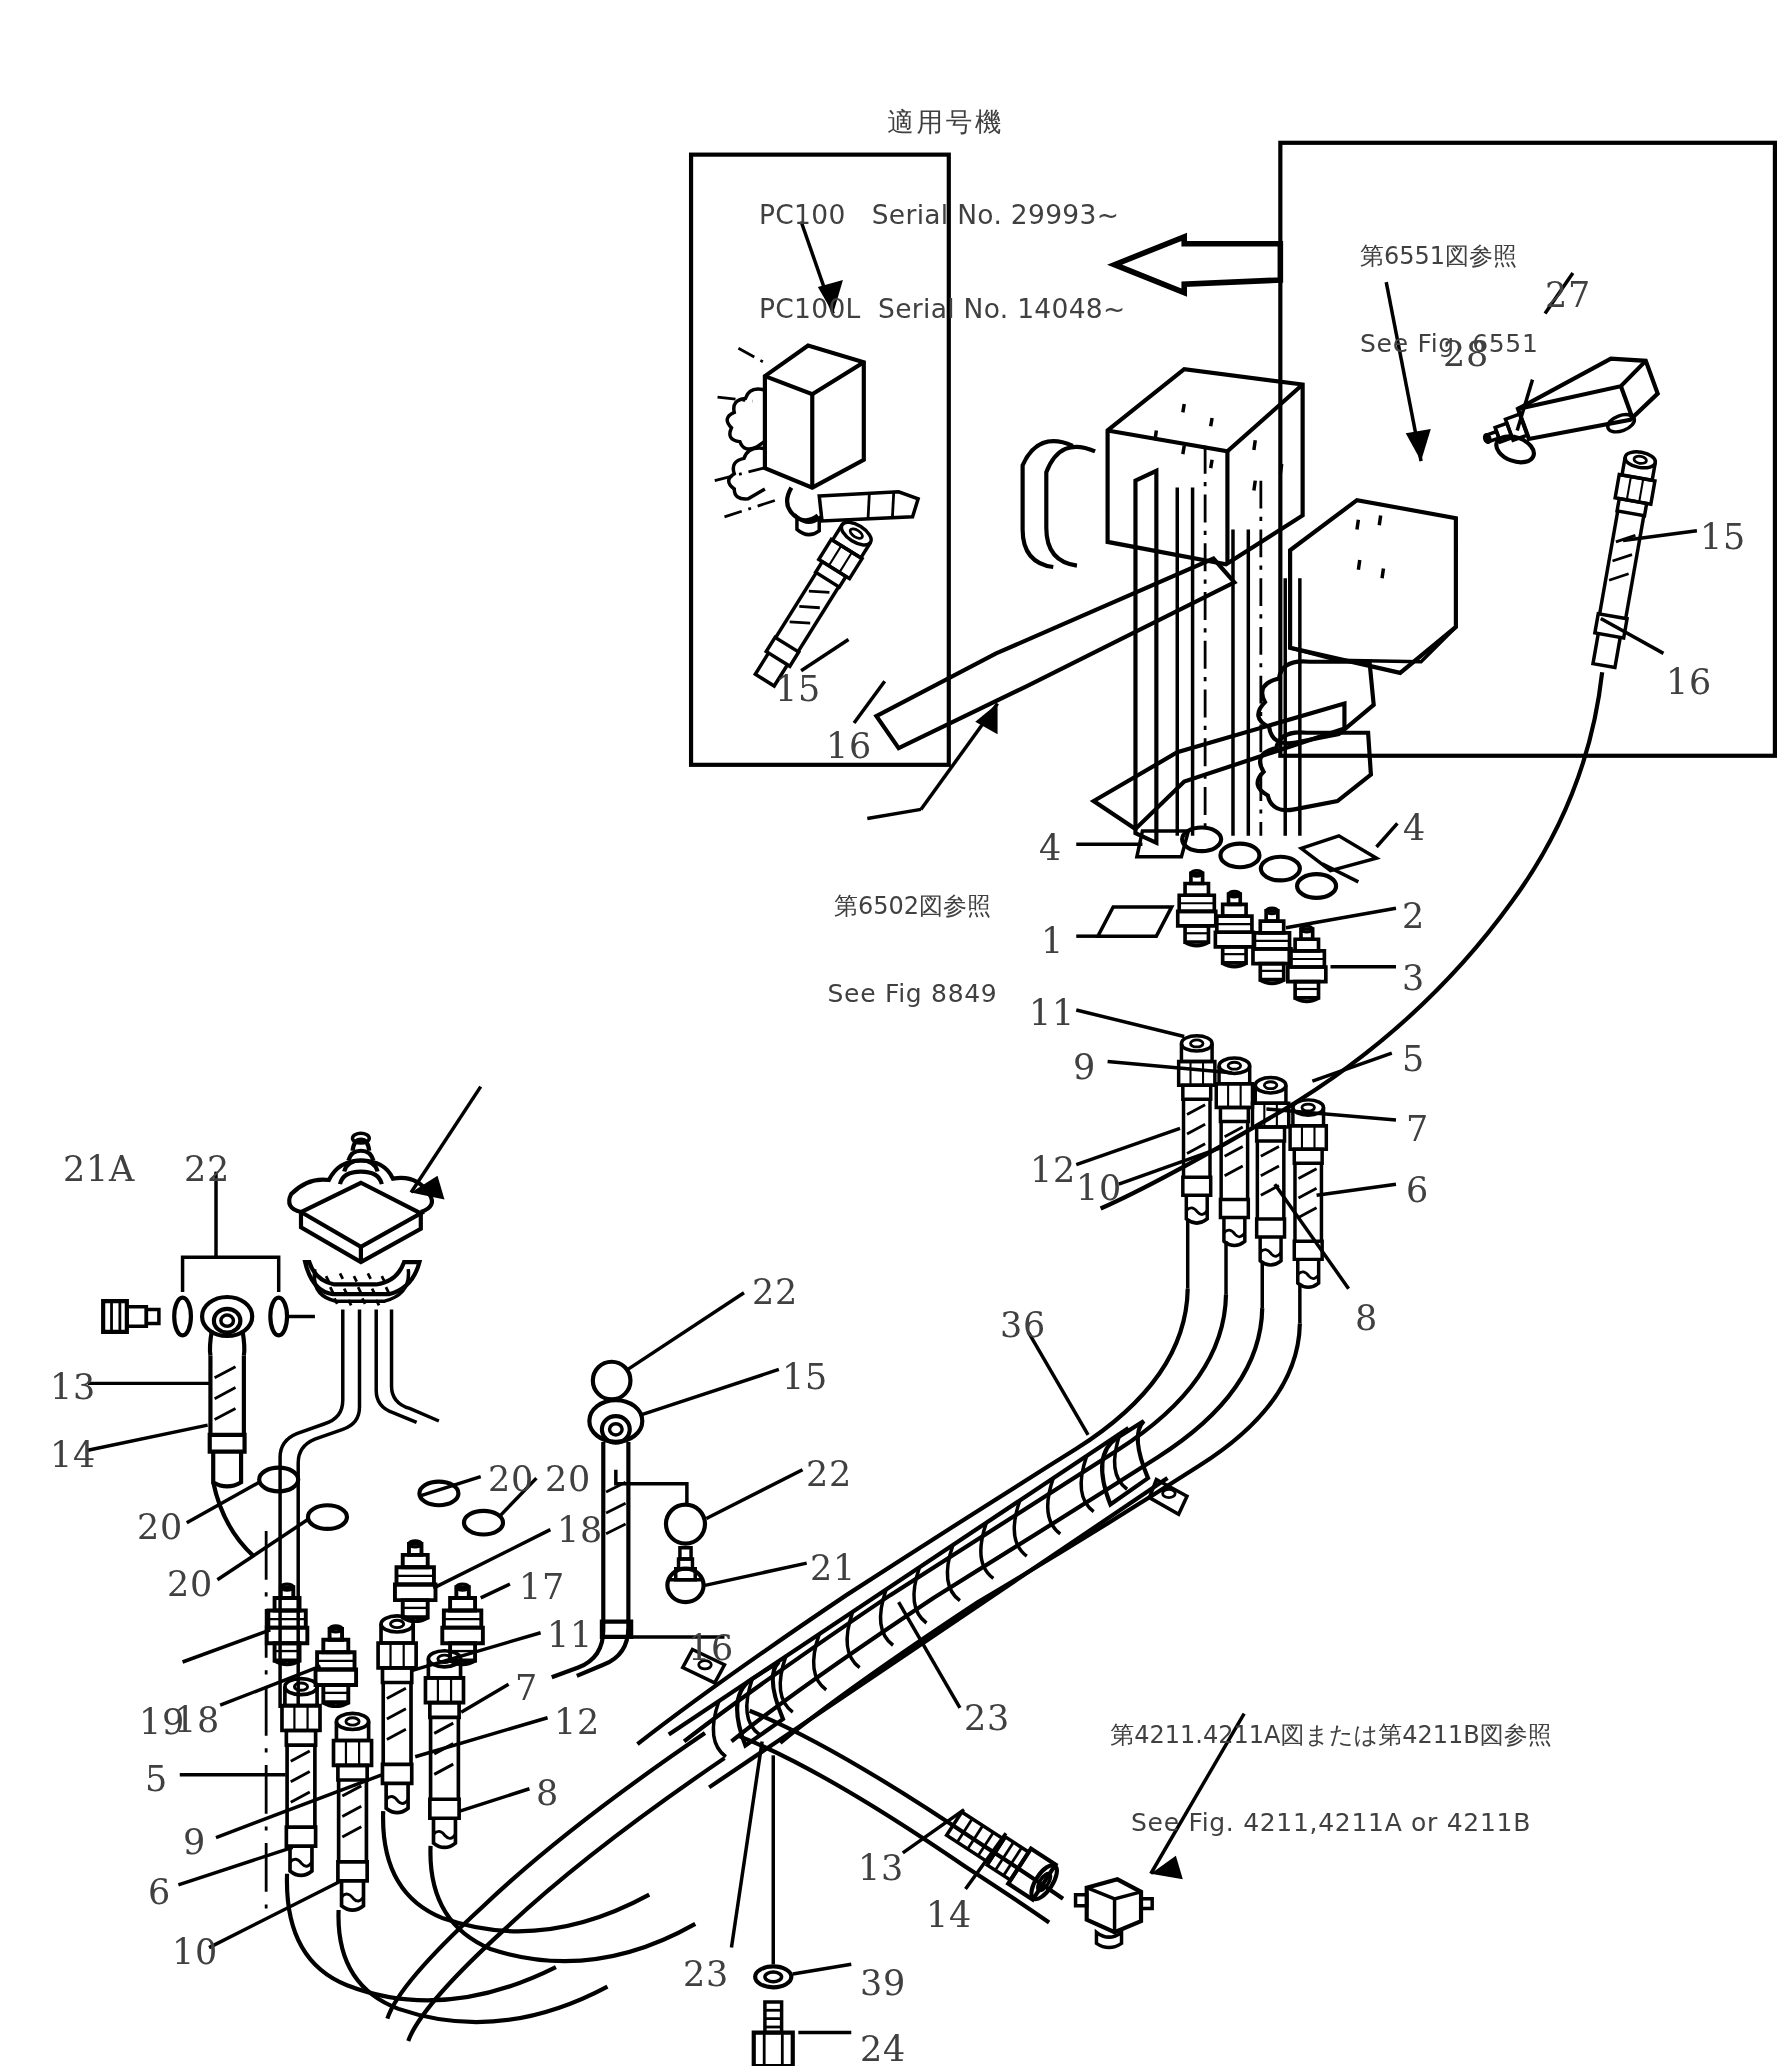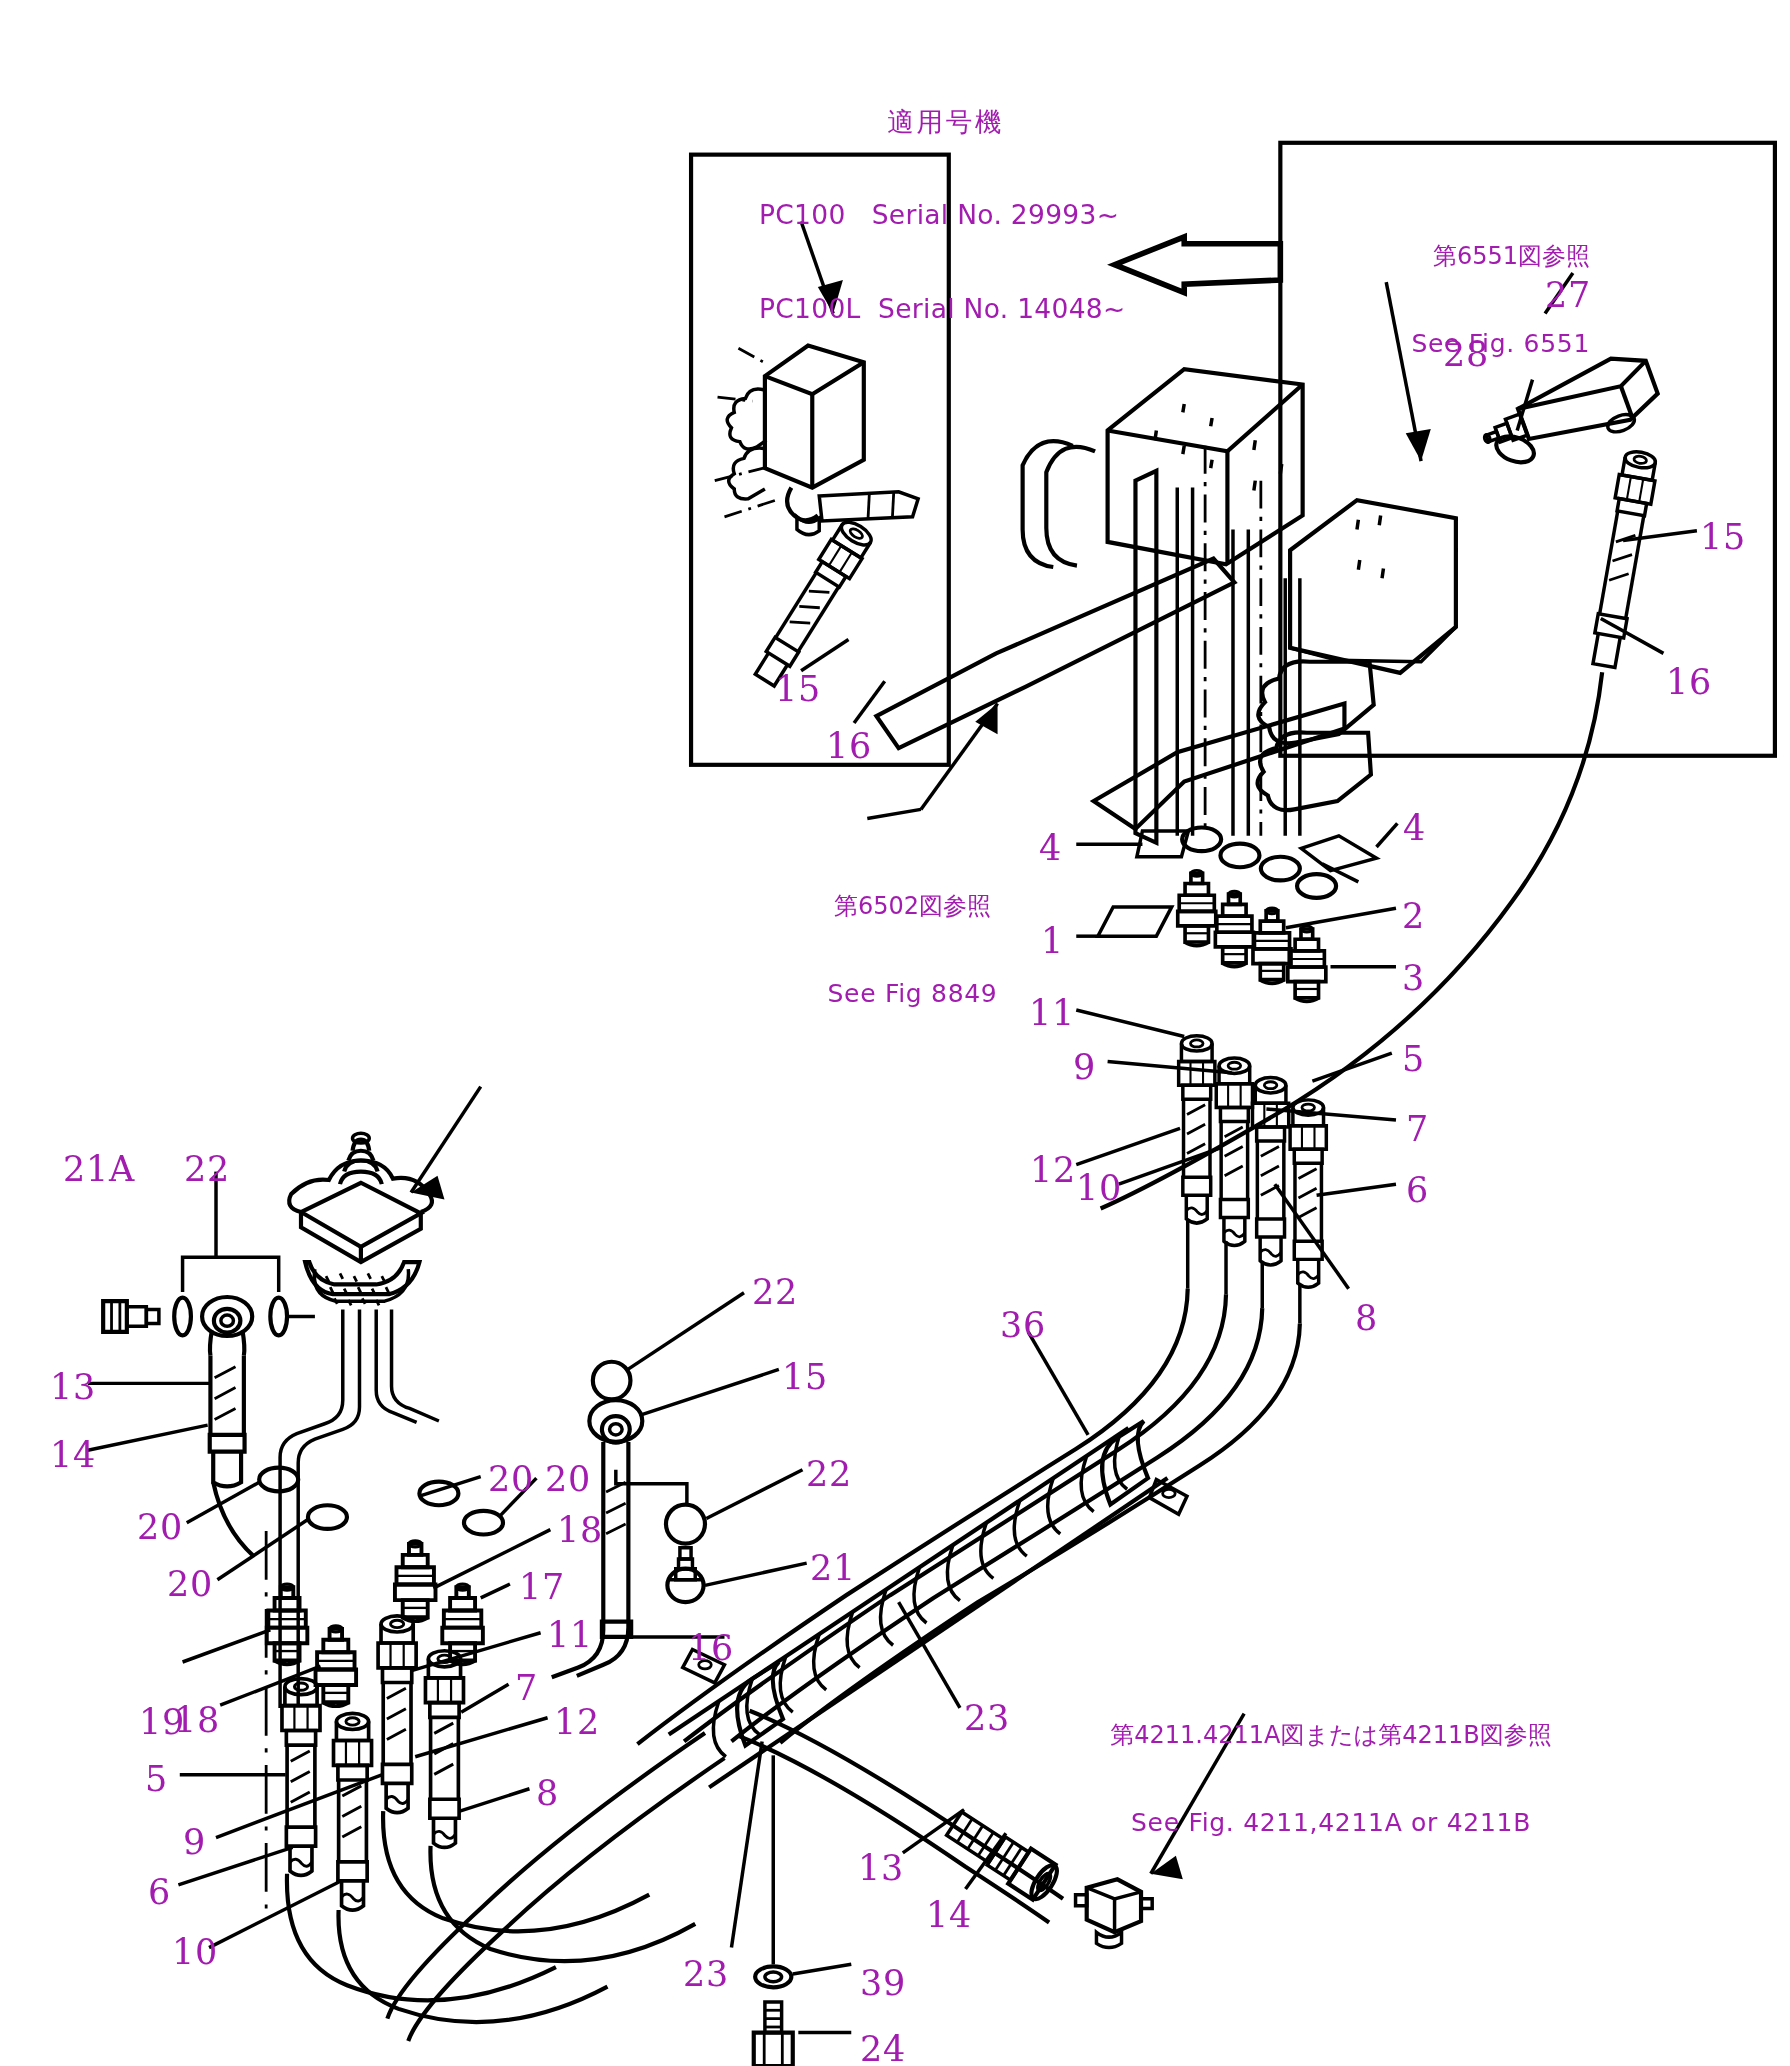--- a/index.html
+++ b/index.html
@@ -7,21 +7,21 @@
   body{font-family:"DejaVu Sans","Liberation Sans",sans-serif;}
   #sheet{
     position:relative;
     width:1791px;height:2066px;
     background:#fff;
     overflow:hidden;
   }
   #sheet svg{position:absolute;left:0;top:0;width:1791px;height:2066px;}
   .lbl{
     position:absolute;
-    color:#a21caf;
+    color:#404040;
     white-space:pre;
     line-height:1.18;
     font-family:"DejaVu Sans","Liberation Sans",sans-serif;
   }
   .callout{
     font-size:35px;
     letter-spacing:0.7px;
     font-family:"DejaVu Serif","Liberation Serif",serif;
     font-weight:400;
     text-align:right;
@@ -536,21 +536,21 @@
     </g>
   </svg>
 
   <div class="lbl header" style="left:759px;top:43px;">
     <span class="jp">適用号機</span>
     <span class="en">PC100   Serial No. 29993~</span>
     <span class="en">PC100L  Serial No. 14048~</span>
   </div>
 
 
-  <div class="lbl refbox" style="left:1360px;top:183px;width:230px;text-align:right;">
+  <div class="lbl refbox" style="left:1360px;top:183px;width:230px;text-align:left;">
     <div class="jp">第6551図参照</div>
     <div class="en">See Fig. 6551</div>
   </div>
 
   <div class="lbl refbox" style="left:808px;top:833px;width:209px;text-align:center;">
     <div class="jp">第6502図参照</div>
     <div class="en">See Fig 8849</div>
   </div>
 
 

